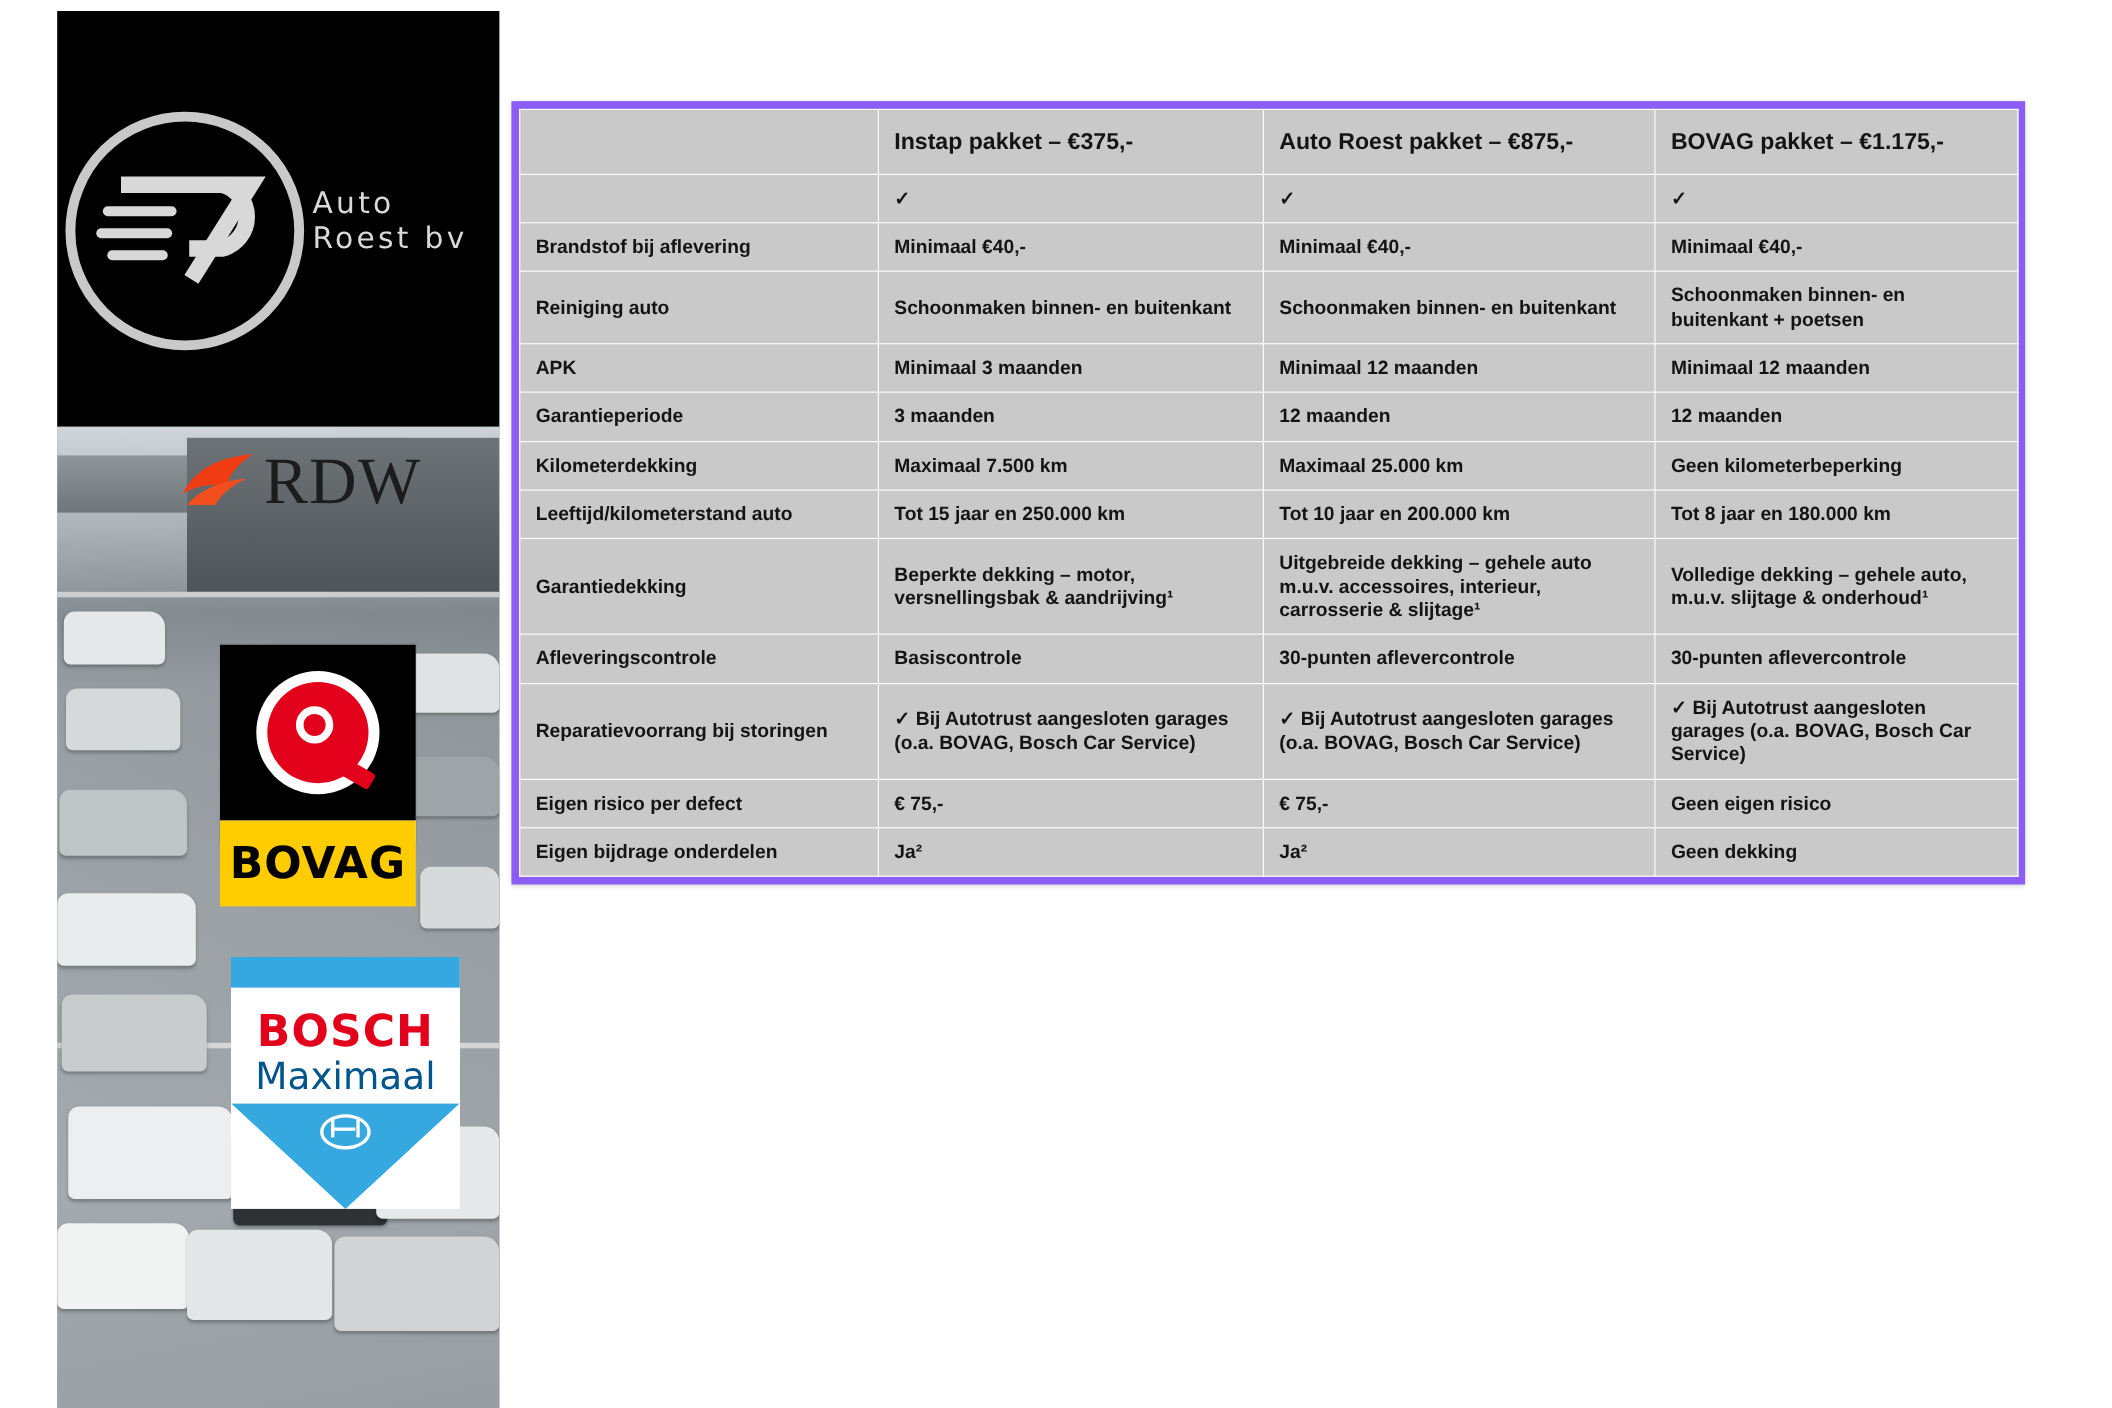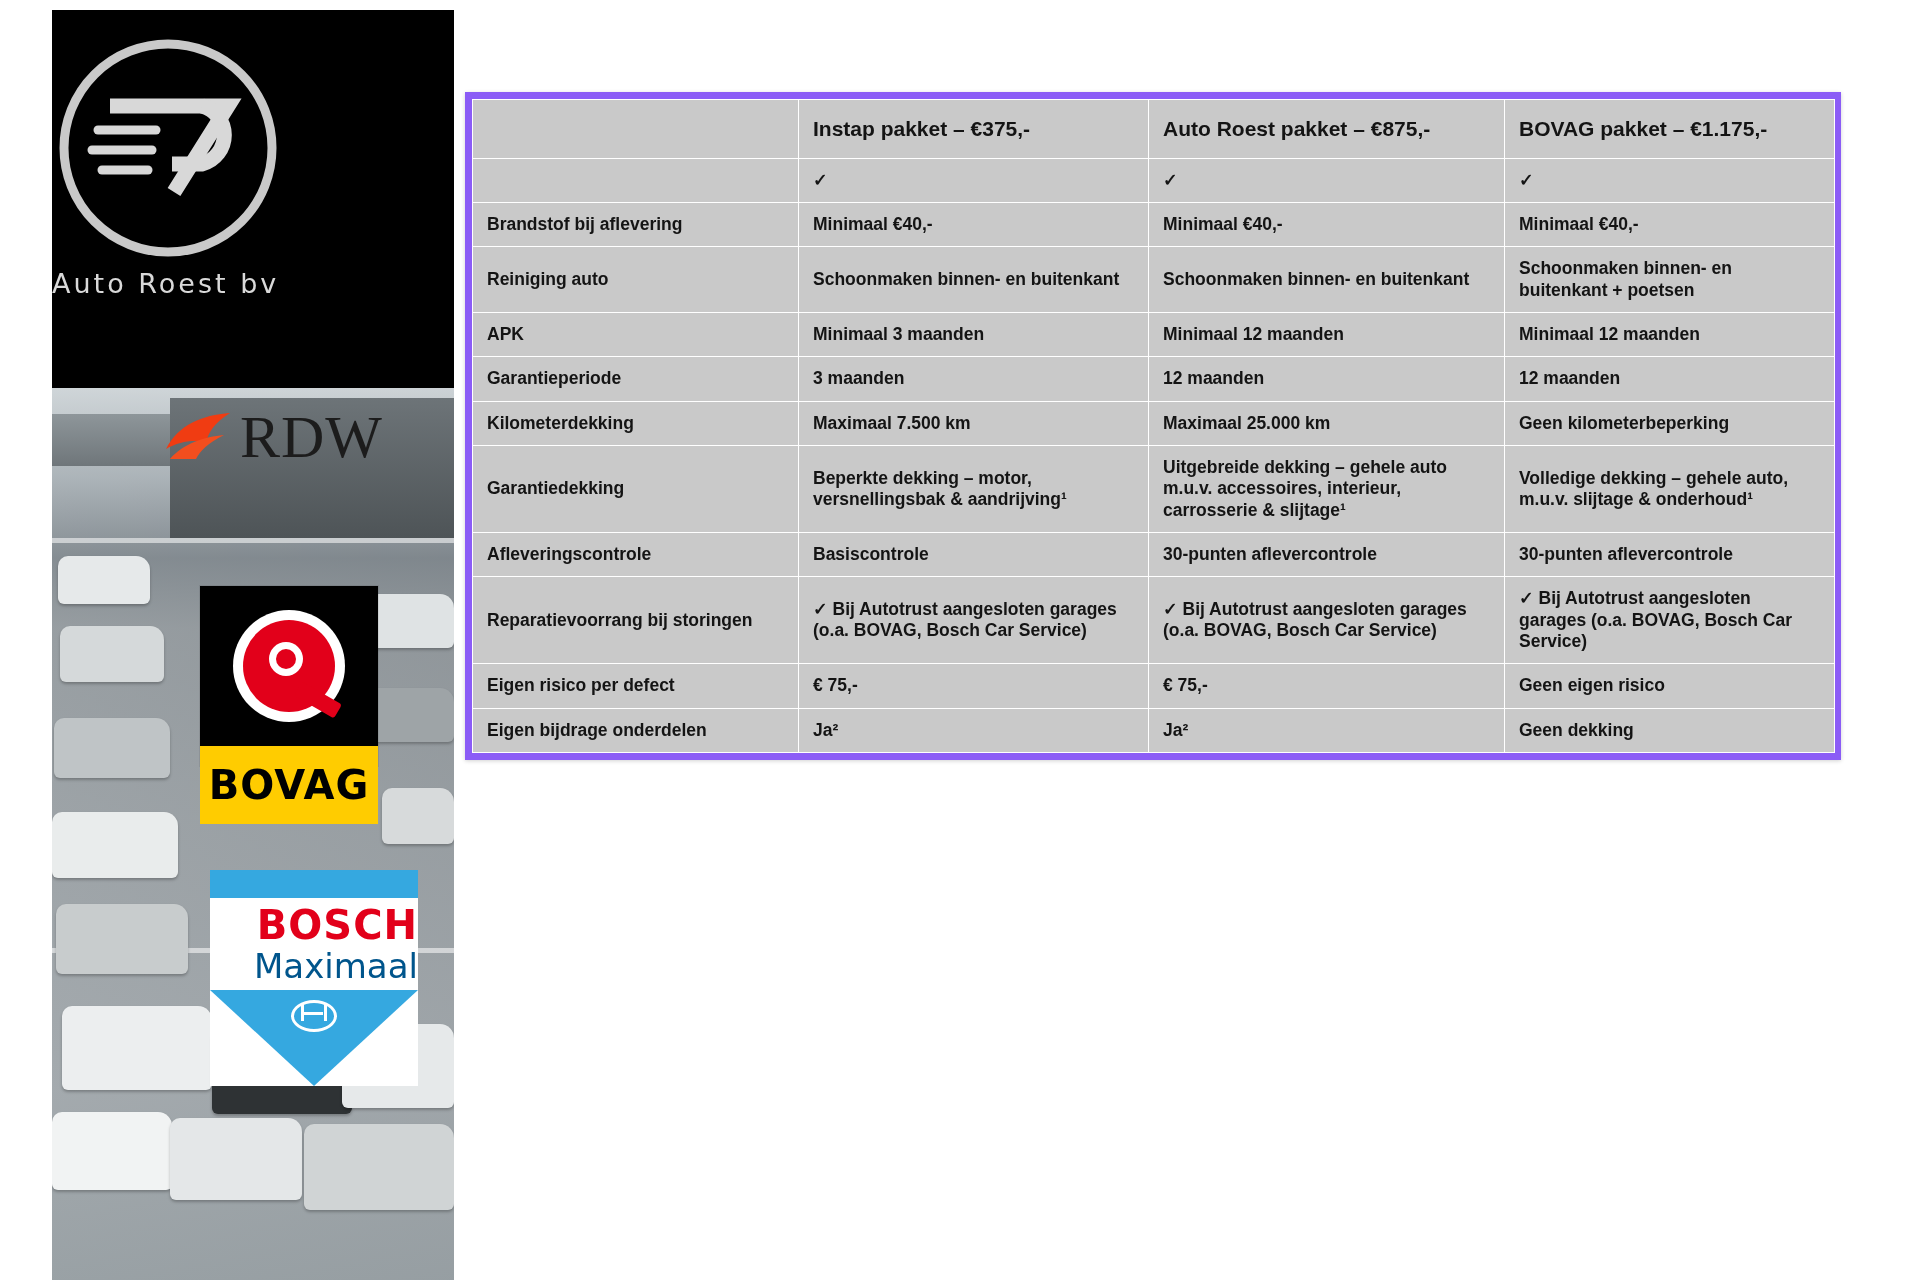--- a/index.html
+++ b/index.html
@@ -29,21 +29,22 @@
     height: 1270px;
   }
   .logo-panel {
     position: absolute;
     left: 0;
     top: 0;
     width: 402px;
     height: 378px;
     background: #000000;
     display: flex;
-    flex-direction: column;
+    flex-direction: row;
+    align-items: center;
     justify-content: flex-start;
   }
   .logo-mark {
     margin-top: 22px;
     width: 232px;
     height: 232px;
     position: relative;
   }
   .logo-text {
     color: #d9d9d9;
@@ -186,22 +187,22 @@
     width: 208px;
     height: 200px;
     background: #ffffff;
   }
   .bosch-strip {
     height: 28px;
     background: #35a8e0;
   }
   .bosch-body {
     background: #ffffff;
-    padding-top: 4px;
-    text-align: right;
+    padding-top: 17px;
+    text-align: center;
   }
   .bosch-word {
     color: #e2001a;
     font-weight: bold;
     font-size: 40px;
     font-family: "DejaVu Sans", sans-serif;
     letter-spacing: 1px;
   }
   .bosch-service {
     color: #00558c;
@@ -423,20 +424,26 @@
           <td>12 maanden</td>
           <td>12 maanden</td>
         </tr>
         <tr>
           <td class="rowlabel">Kilometerdekking</td>
           <td>Maximaal 7.500 km</td>
           <td>Maximaal 25.000 km</td>
           <td>Geen kilometerbeperking</td>
         </tr>
         <tr>
+          <td class="rowlabel">Leeftijd/kilometerstand auto</td>
+          <td>Tot 15 jaar en 250.000 km</td>
+          <td>Tot 10 jaar en 200.000 km</td>
+          <td>Tot 8 jaar en 180.000 km</td>
+        </tr>
+        <tr>
           <td class="rowlabel">Garantiedekking</td>
           <td>Beperkte dekking – motor, versnellingsbak &amp; aandrijving¹</td>
           <td>Uitgebreide dekking – gehele auto m.u.v. accessoires, interieur, carrosserie &amp; slijtage¹</td>
           <td>Volledige dekking – gehele auto, m.u.v. slijtage &amp; onderhoud¹</td>
         </tr>
         <tr>
           <td class="rowlabel">Afleveringscontrole</td>
           <td>Basiscontrole</td>
           <td>30-punten aflevercontrole</td>
           <td>30-punten aflevercontrole</td>

